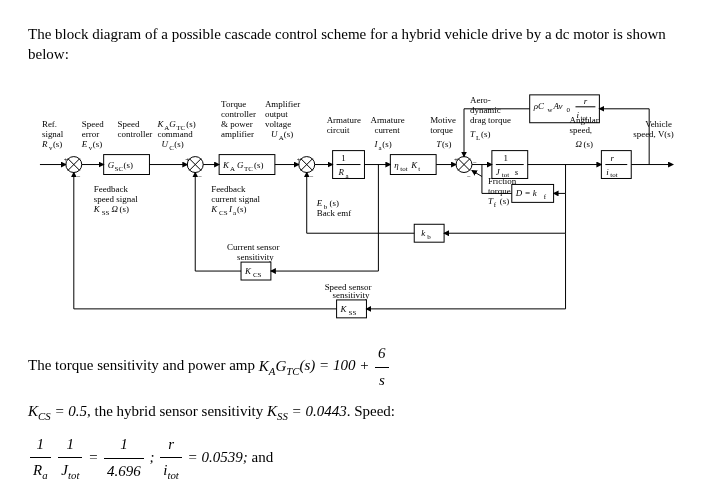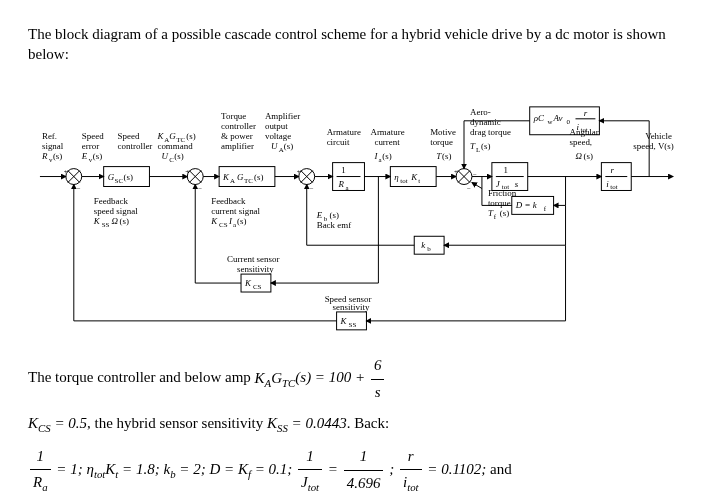--- a/index.html
+++ b/index.html
@@ -5,21 +5,21 @@
   body {
     margin: 0;
     padding: 24px 28px;
     font-family: "Times New Roman", Georgia, serif;
     font-size: 15px;
     color: #000;
     background: #fff;
     width: 713px;
     box-sizing: border-box;
   }
-  .intro { margin-bottom: 12px; line-height: 1.35; }
+  .intro { line-height: 1.35; }
   .diagram-wrap { width: 100%; margin-bottom: 14px; }
   svg { width: 100%; height: auto; }
   svg text { font-family: "Times New Roman", Georgia, serif; font-size: 9px; fill: #000; }
   svg .sub { font-size: 7px; }
   svg .blockbox { fill: #fff; stroke: #000; stroke-width: 1; }
   svg .sumnode { fill: #fff; stroke: #000; stroke-width: 1; }
   svg .wire { fill: none; stroke: #000; stroke-width: 1; }
   svg .mulcross { stroke: #000; stroke-width: 1; }
   .para { margin: 6px 0; line-height: 1.7; }
   .formula { font-style: italic; }
@@ -259,39 +259,38 @@
 
   <text x="200" y="186">Current sensor</text>
   <text x="210" y="196">sensitivity</text>
 
   <text x="298" y="226">Speed sensor</text>
   <text x="306" y="234">sensitivity</text>
 </svg>
 </div>
 
 <div class="para">
-  <span>The torque controller and below amp </span>
+  <span>The torque sensitivity and power amp </span>
   <span class="formula"><i>K<sub>A</sub>G<sub>TC</sub></i>(<i>s</i>) = 100 + </span>
   <span class="frac"><span class="num">6</span><span class="den"><i>s</i></span></span>
 </div>
 
 <div class="para">
   <span class="formula"><i>K<sub>CS</sub></i> = 0.5</span><span>, the hybrid sensor sensitivity </span>
-  <span class="formula"><i>K<sub>SS</sub></i> = 0.0443</span><span>. Back:</span>
+  <span class="formula"><i>K<sub>SS</sub></i> = 0.0443</span><span>. Speed:</span>
 </div>
 
 <div class="para">
   <span class="frac"><span class="num">1</span><span class="den"><i>R<sub>a</sub></i></span></span>
-  <span class="formula"> = 1; <i>η<sub>tot</sub>K<sub>t</sub></i> = 1.8; <i>k<sub>b</sub></i> = 2; <i>D</i> = <i>K<sub>f</sub></i> = 0.1; </span>
   <span class="frac"><span class="num">1</span><span class="den"><i>J<sub>tot</sub></i></span></span>
   <span class="formula"> = </span>
   <span class="frac"><span class="num">1</span><span class="den">4.696</span></span>
   <span class="formula"> ; </span>
   <span class="frac"><span class="num"><i>r</i></span><span class="den"><i>i<sub>tot</sub></i></span></span>
-  <span class="formula"> = 0.1102;</span>
+  <span class="formula"> = 0.0539;</span>
   <span> and</span>
 </div>
 
 <div class="para">
   
   <span class="frac"><span class="num"></span></span>
   
 </div>
 
 </body></html>

